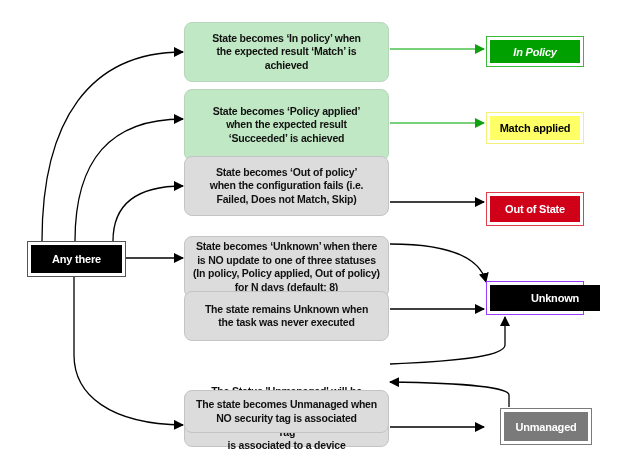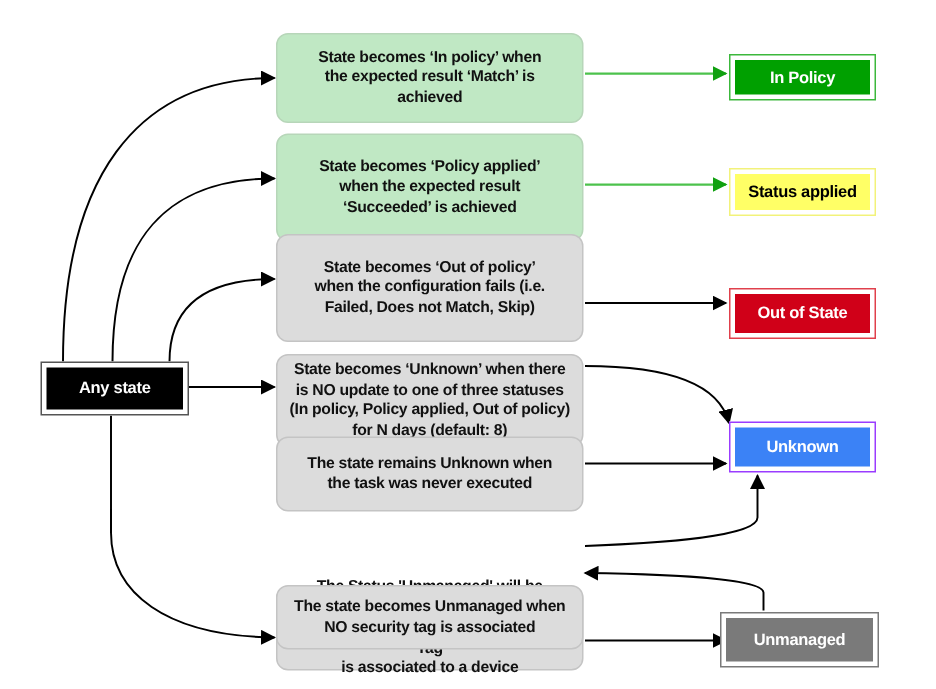--- a/index.html
+++ b/index.html
@@ -50,34 +50,34 @@
   <path d="M390,123 L484,123" fill="none" stroke="#4cc24c" stroke-width="1.5" marker-end="url(#ah-green)"></path>
   <path d="M390,202 L484,202" fill="none" stroke="#000" stroke-width="1.3" marker-end="url(#ah-black)"></path>
   <path d="M390,244 C450,244 480,258 486,282" fill="none" stroke="#000" stroke-width="1.3" marker-end="url(#ah-black)"></path>
   <path d="M390,309 L484,309" fill="none" stroke="#000" stroke-width="1.3" marker-end="url(#ah-black)"></path>
   <path d="M390,364 C440,362 505,358 505,345 L505,317" fill="none" stroke="#000" stroke-width="1.3" marker-end="url(#ah-black)"></path>
   <path d="M509,407 L509,395 C509,388 470,383 390,382" fill="none" stroke="#000" stroke-width="1.3" marker-end="url(#ah-black)"></path>
   <path d="M390,427 L484,427" fill="none" stroke="#000" stroke-width="1.3" marker-end="url(#ah-black)"></path>
 </svg>
 
 <div class="state" style="left:27px; top:241px; width:99px; height:36px; border:1.5px solid #555;">
-  <div class="inner" style="background:#000; color:#fff;">Any state</div>
+  <div class="inner" style="background:#000; color:#fff;">Any there</div>
 </div>
 
 <div class="cond green" style="top:22px; height:60px;">
   <span>State becomes ‘In policy’ when
 the expected result ‘Match’ is
 achieved</span>
 </div>
 <div class="cond green" style="top:89px; height:72px;">
   <span>State becomes ‘Policy applied’
 when  the expected result
 ‘Succeeded’ is achieved</span>
 </div>
-<div class="cond gray" style="top:156px; height:72px;">
+<div class="cond gray" style="top:156px; height:60px;">
   <span>State becomes ‘Out of policy’
 when  the configuration fails (i.e.
 Failed, Does not Match, Skip)</span>
 </div>
 <div class="cond gray" style="top:236px; height:62px;">
   <span>State becomes ‘Unknown’ when  there
 is NO update to one of three statuses
 (In policy, Policy applied, Out of policy)
 for N days (default: 8)</span>
 </div>
@@ -89,26 +89,26 @@
   <span>The Status 'Unmanaged' will be changed
 to status 'Unknown' when a Security Tag
 is associated to a device</span>
 </div>
 <div class="cond gray" style="top:390px; height:43px;">
   <span>The state becomes Unmanaged when
 NO security tag is associated</span>
 </div>
 
 <div class="state" style="left:486px; top:36px; width:98px; height:31px; border:1.5px solid #3cb83c;">
-  <div class="inner" style="background:#00a000; color:#fff;">In Policy</div>
+  <div class="inner" style="background:#00a000; color:#fff;font-style:italic;">In Policy</div>
 </div>
 <div class="state" style="left:486px; top:112px; width:98px; height:32px; border:1.5px solid #f2f27a;">
-  <div class="inner" style="background:#ffff66; color:#000;">Status applied</div>
+  <div class="inner" style="background:#ffff66; color:#000;">Match applied</div>
 </div>
 <div class="state" style="left:486px; top:192px; width:98px; height:34px; border:1.5px solid #e0404c;">
   <div class="inner" style="background:#d00018; color:#fff;">Out of State</div>
 </div>
 <div class="state" style="left:486px; top:281px; width:98px; height:34px; border:1.5px solid #9a3cff;">
-  <div class="inner" style="background:#3b82f6; color:#fff;">Unknown</div>
+  <div class="inner" style="background:#000000; color:#fff;padding-left:20px;">Unknown</div>
 </div>
-<div class="state" style="left:480px; top:408px; width:106px; height:37px; border:1.5px solid #7a7a7a;">
+<div class="state" style="left:500px; top:408px; width:92px; height:37px; border:1.5px solid #7a7a7a;">
   <div class="inner" style="background:#7a7a7a; color:#fff;">Unmanaged</div>
 </div>
 
 </body></html>

